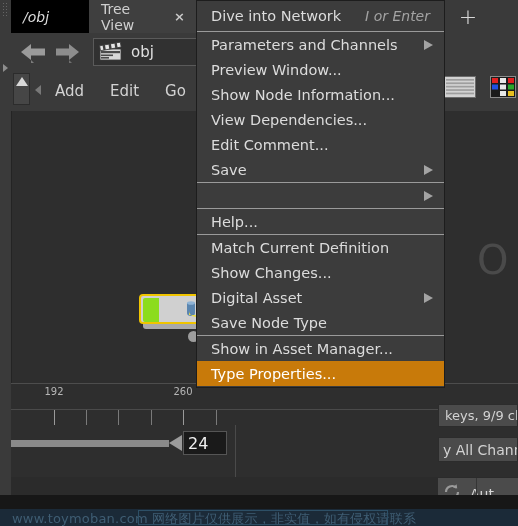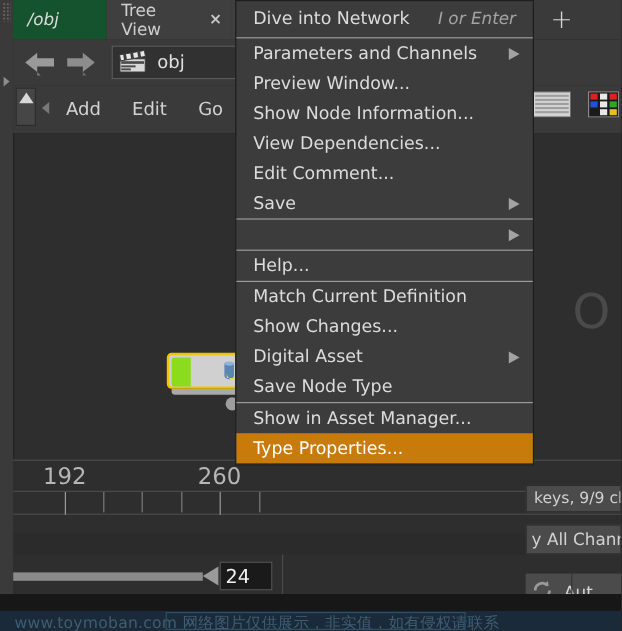--- a/index.html
+++ b/index.html
@@ -51,21 +51,21 @@
   .tab {
     position: absolute; top: 0; height: 33px;
     display: flex; align-items: center;
     padding: 0 8px 0 12px;
     box-sizing: border-box;
     color: #cfcfcf;
     font-size: 14px;
     background: #3f3f3f;
   }
   .tab.active {
-    background: #14532d;
+    background: #000000;
     color: #dcdcdc;
     font-style: italic;
     gap: 28px;
   }
   .tab .tab-x {
     margin-left: 14px;
     color: #c8c8c8;
     font-size: 13px;
     font-style: normal;
     font-weight: bold;
@@ -199,27 +199,27 @@
   }
   .ruler-line {
     position:absolute; left:0; top:25px; width:100%; height:1px; background:#4a4a4a;
   }
   .ruler-line2 {
     position:absolute; left:0; top:44px; width:100%; height:1px; background:#4a4a4a;
   }
   .tick { position:absolute; top:26px; width:1px; height:17px; background:#7a7a7a; }
   .tick.major { height:19px; background:#9a9a9a; }
   .rlabel {
-    position:absolute; top:2px; color:#b6b6b6; font-size:19px;
+    position:absolute; top:2px; color:#b6b6b6; font-size:10px;
     transform: translateX(-50%);
   }
 
   
   .playbar {
-    position:absolute; left:11px; top:462px; width:507px; height:52px;
+    position:absolute; left:11px; top:425px; width:507px; height:52px;
     background:#2e2e2e;
   }
   .pb-track {
     position:absolute; left:0; top:15px; width:158px; height:7px; background:#8a8a8a;
   }
   .pb-handle {
     position:absolute; left:158px; top:10px;
     width:0;height:0;
     border-right:13px solid #9b9b9b;
     border-top:8px solid transparent;border-bottom:8px solid transparent;

